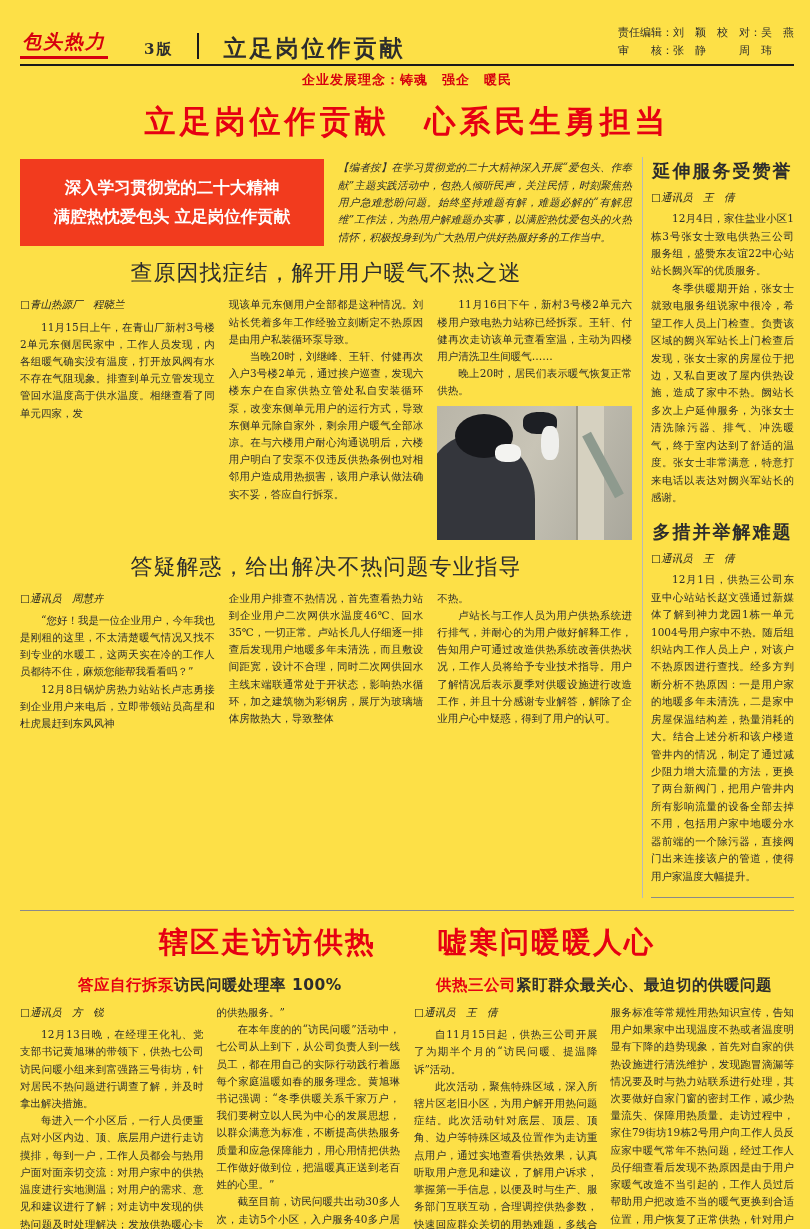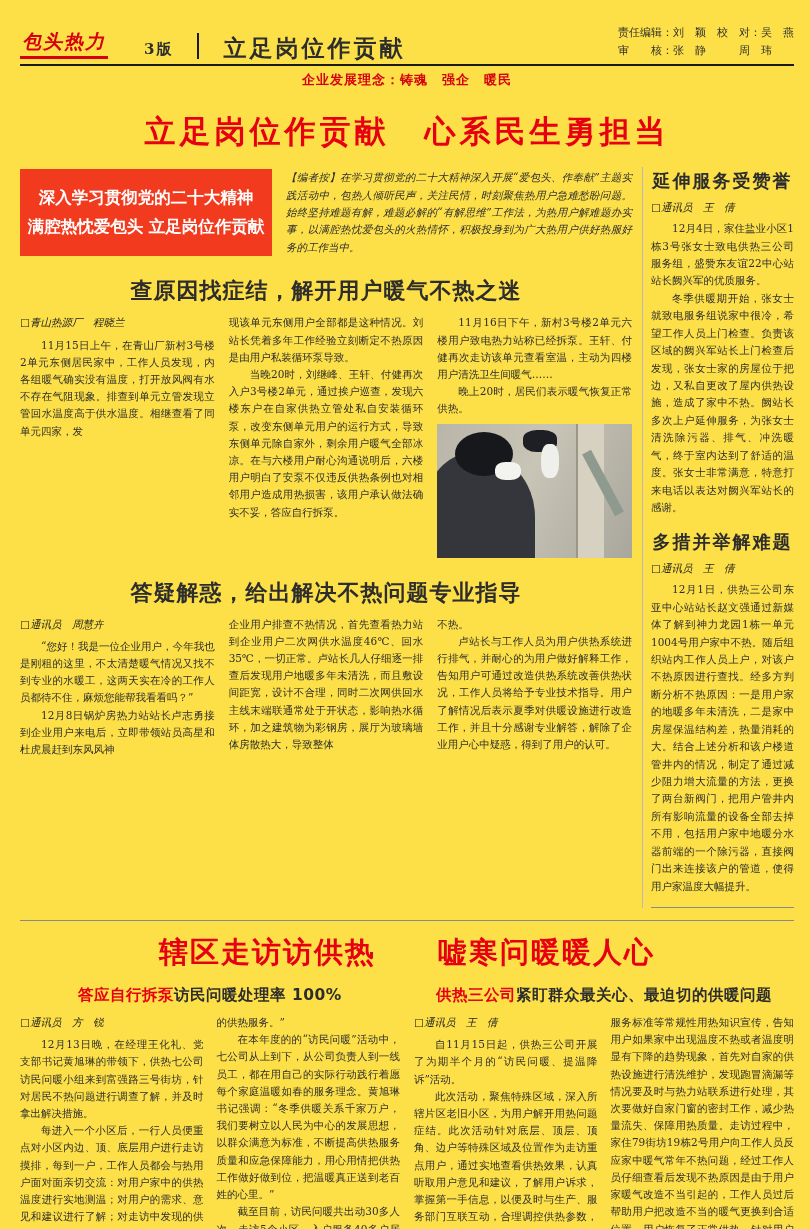--- a/index.html
+++ b/index.html
@@ -9,33 +9,33 @@
   
   .masthead{display:flex;align-items:flex-end;gap:10px;border-bottom:2px solid #1a1a1a;padding-bottom:5px;}
   .paper-name{color:#d6000f;font-weight:bold;font-style:italic;font-size:19px;border-bottom:3px solid #d6000f;padding:0 2px 1px;letter-spacing:2px;}
   .page-no{font-size:15px;font-weight:bold;margin-left:26px;letter-spacing:2px;text-align:center;}
   .vbar{width:2px;height:26px;background:#1a1a1a;margin:0 14px;}
   .section-name{font-size:23px;font-weight:bold;letter-spacing:3px;line-height:1;}
   .editors{margin-left:auto;font-size:11px;line-height:1.6;white-space:pre-line;text-align:left;}
   .slogan{text-align:center;color:#d6000f;font-weight:bold;font-size:13px;margin:5px 0 2px;letter-spacing:1px;}
 
   
-  .headline{color:#e60012;font-size:31px;font-weight:900;text-align:center;letter-spacing:4px;margin:22px 0 10px;font-family:Liberation Mono, monospace;}
+  .headline{color:#e60012;font-size:31px;font-weight:900;text-align:center;letter-spacing:4px;margin:12px 0 10px;font-family:Liberation Mono, monospace;}
 
   
   .top{display:flex;}
   .top-main{width:612px;}
   .side-divider{width:1px;background:#b9b9b9;margin:4px 8px 0 10px;}
   .top-side{flex:1;min-width:0;}
 
   .lede{display:flex;gap:14px;margin-top:6px;}
-  .promo{width:252px;min-height:72px;background:#f23b1e;color:#fff;display:flex;flex-direction:column;justify-content:center;align-items:center;gap:7px;text-align:center;font-size:16.5px;font-weight:bold;font-family:"DejaVu Sans","Liberation Sans",sans-serif;padding:8px 6px;box-sizing:border-box;}
+  .promo{width:304px;min-height:72px;background:#f23b1e;color:#fff;display:flex;flex-direction:column;justify-content:center;align-items:center;gap:7px;text-align:center;font-size:16.5px;font-weight:bold;font-family:"DejaVu Sans","Liberation Sans",sans-serif;padding:8px 6px;box-sizing:border-box;}
   .ednote{flex:1;font-size:10.5px;line-height:1.66;text-align:justify;font-style:italic;}
 
-  .art-title{text-align:center;font-size:22px;font-weight:bold;letter-spacing:1px;margin:20px 0 8px;}
+  .art-title{text-align:center;font-size:22px;font-weight:normal;letter-spacing:1px;margin:12px 0 8px;}
   .byline{font-size:10.5px;font-style:italic;margin:0 0 5px;color:#222;}
   .cols{display:flex;gap:14px;}
   .col{flex:1;min-width:0;font-size:10.5px;line-height:1.64;text-align:justify;}
   .col p{margin:0;}
   .ind{text-indent:2em;}
 
   
   .photo{position:relative;overflow:hidden;width:100%;margin-top:6px;}
   .photo1{height:134px;background:linear-gradient(115deg,#b9b5a8 0%,#c8c4b6 45%,#a9a79c 100%);}
   .p1-pipe-v{position:absolute;right:28px;top:0;width:26px;height:100%;background:#d6d1c0;border-left:2px solid #9a9688;}

